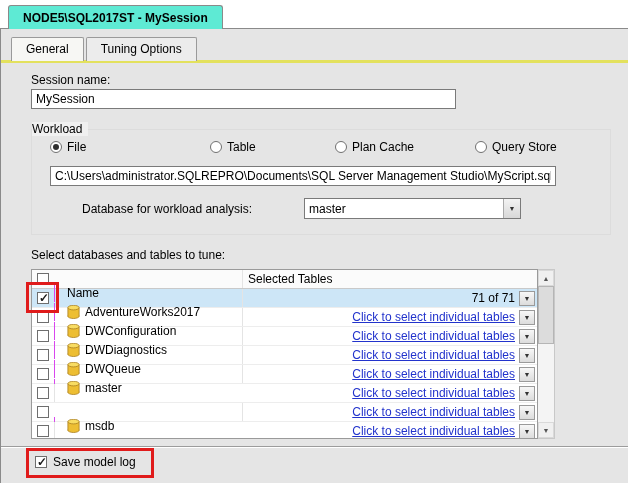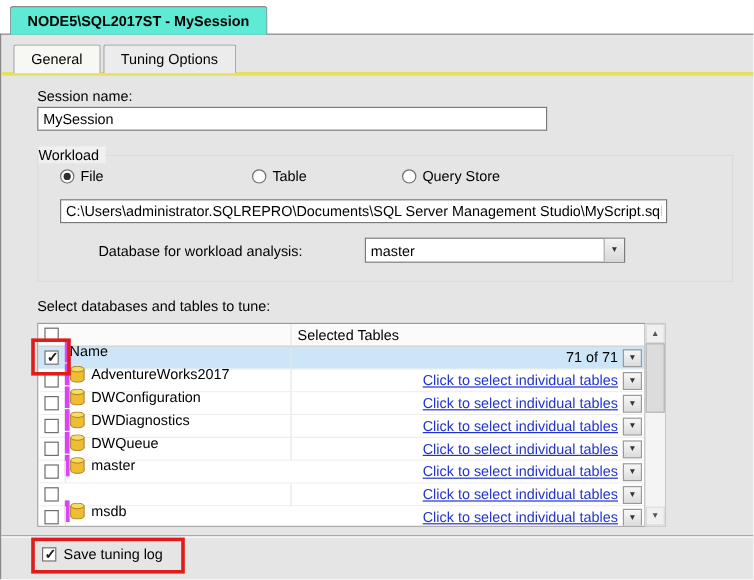--- a/index.html
+++ b/index.html
@@ -49,21 +49,21 @@
         display:flex;align-items:center;justify-content:center;font-size:7px;color:#333;}
 
   
   .grid{position:absolute;left:30px;top:240px;width:524px;height:170px;display:flex;}
   .grid-main{width:507px;border:1px solid #9a9a9a;background:#fff;overflow:hidden;}
   .ghead{display:flex;height:19px;background:#fbfbfb;border-bottom:1px solid #c9c9c9;align-items:center;}
   .grow{display:flex;height:19px;align-items:center;border-bottom:1px solid #ededed;background:#fff;}
   .grow.sel{background:var(--selrow);}
   .cell{height:100%;display:flex;align-items:center;}
   .cell.cb{width:22px;justify-content:center;}
-  .cell.nm{width:188px;border-left:4px solid #d946ef;padding-left:0;gap:5px;margin-top:28px;}
+  .cell.nm{width:188px;border-left:1px solid #d946ef;padding-left:12px;gap:5px;margin-top:28px;}
   .cell.st{flex:1;border-left:1px solid #e4e4e4;justify-content:flex-end;padding-right:2px;gap:4px;}
   .checkbox{width:12px;height:12px;border:1px solid #6e6e6e;background:#fff;position:relative;flex:0 0 auto;}
   .checkbox.checked::before{content:"✓";position:absolute;left:1px;top:-1px;font-size:12px;font-weight:bold;color:#1a1a1a;line-height:12px;}
   .dbicon{display:inline-flex;width:13px;height:14px;flex:0 0 auto;}
   .nmtxt{white-space:nowrap;}
   .tlink{color:var(--link);text-decoration:underline;cursor:pointer;white-space:nowrap;}
   .tcount{color:#000;}
   .ddbtn{width:16px;height:15px;border:1px solid #9a9a9a;background:linear-gradient(#f7f7f7,#dcdcdc);
          font-size:7px;display:flex;align-items:center;justify-content:center;color:#333;flex:0 0 auto;}
 
@@ -106,20 +106,24 @@
     <div class="wgroup">
       <div class="wcap">Workload</div>
       <div class="wradios">
           <div class="ropt">
             <span class="radio on"></span>
             <span>File</span>
           </div>
           <div class="ropt">
             <span class="radio"></span>
             <span>Table</span>
+          </div>
+          <div class="ropt">
+            <span class="radio"></span>
+            <span>Plan Cache</span>
           </div>
           <div class="ropt">
             <span class="radio"></span>
             <span>Query Store</span>
           </div>
         </div>
       <input class="text-input file-input" value="C:\Users\administrator.SQLREPRO\Documents\SQL Server Management Studio\MyScript.sql" style="">
       <div class="db-row">
         <span class="dbl">Database for workload analysis:</span>
         <div class="combo">
@@ -297,19 +301,19 @@
           <div class="thumb"></div>
         </div>
         <div class="arr">▼</div>
       </div>
     </div>
 
     <div class="sep"></div>
 
     <div class="footer-check">
       <span class="checkbox checked" id="save-cb"></span>
-      <span>Save tuning log</span>
+      <span>Save model log</span>
     </div>
 
     <div class="hl-box hl1"></div>
     <div class="hl-box hl2"></div>
   </div>
 </div>
 
 </body></html>

